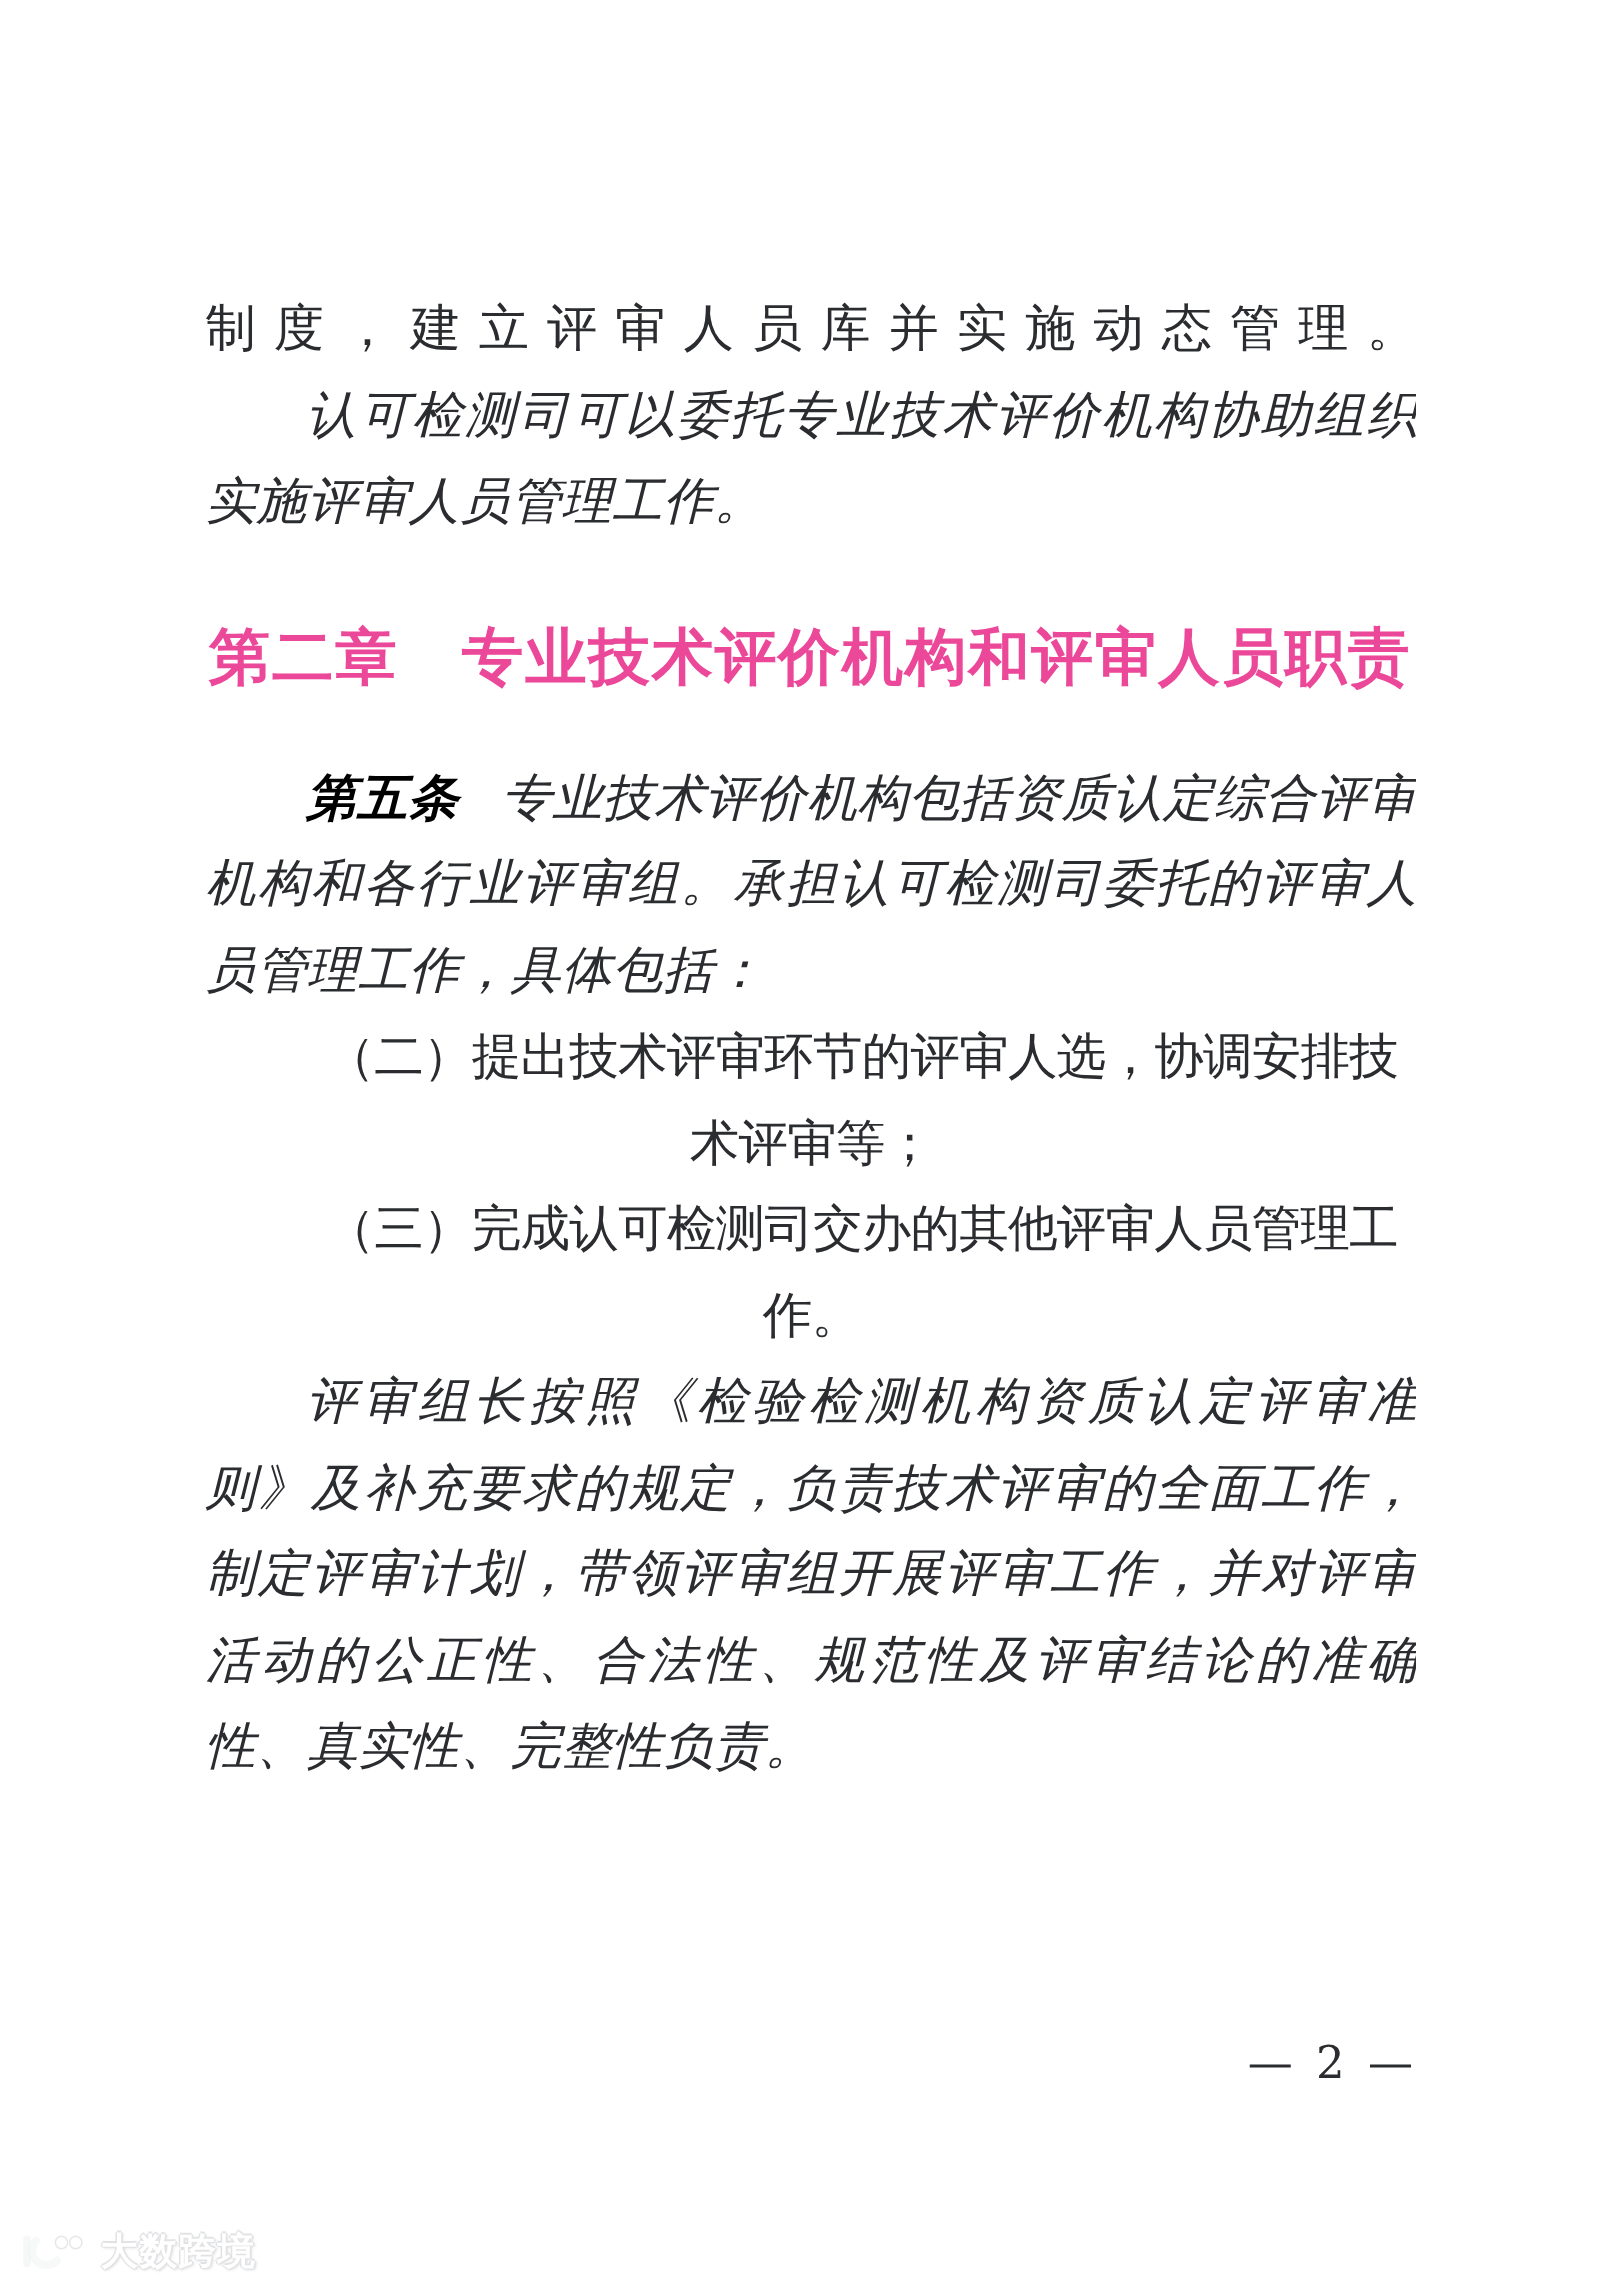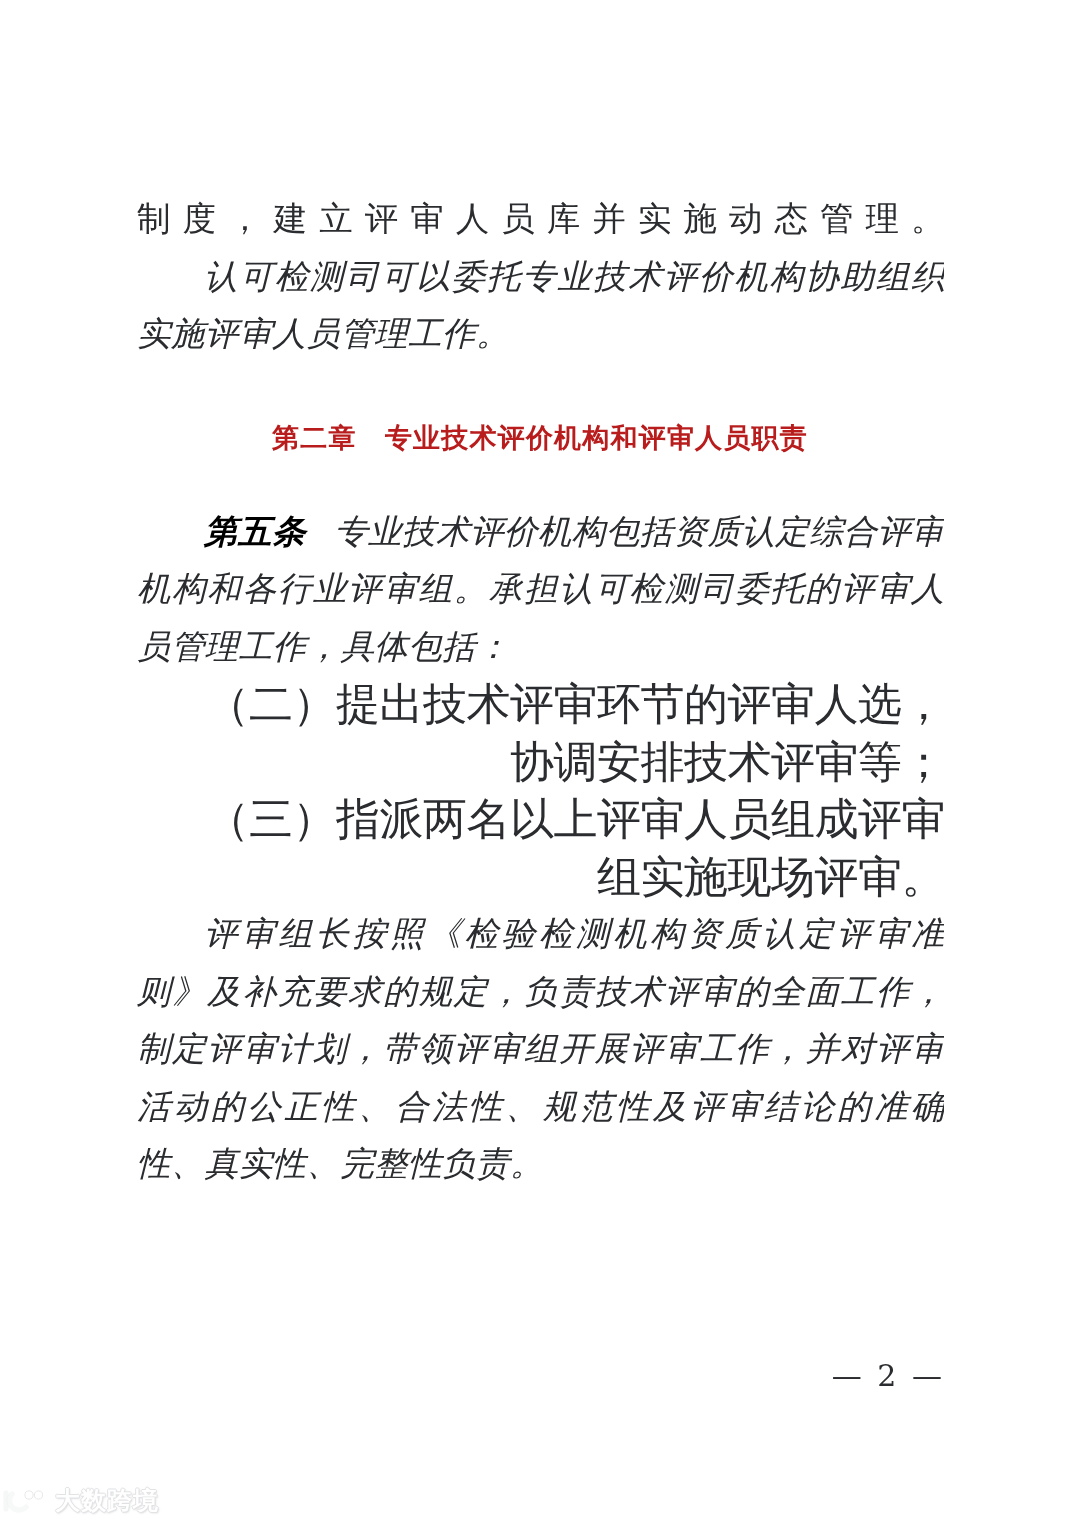--- a/index.html
+++ b/index.html
@@ -37,67 +37,67 @@
     -webkit-font-smoothing: antialiased;
   }
   .para.indent2 { text-indent: 67px; }
   .para.noindent { text-indent: 0; }
   
   .para.justify-all { text-align-last: justify; }
   .para.last-loose { text-align-last: left; font-style: italic; }
 
   
   .para.condensed {
-    font-size: 44px;
+    font-size: 33px;
     letter-spacing: -0.5px;
-    text-align: right;
+    text-align: center;
   }
 
   
   .artno {
     font-family: "DejaVu Sans", "Liberation Sans", sans-serif;
     font-weight: 700;
     letter-spacing: 0.5px;
     color: #000000;
   }
 
   
   #chapter-heading {
     position: absolute;
     left: 0;
     top: 413px;
     width: 1080px;
     text-align: center;
     font-family: "DejaVu Sans", "Liberation Sans", sans-serif;
     font-weight: 700;
-    font-size: 27px;
+    font-size: 41px;
     line-height: 50px;
     letter-spacing: 1.2px;
-    color: #b91c1c;
+    color: #ec4899;
     white-space: pre;
   }
 
   
   #page-number {
     position: absolute;
     left: 0;
     top: 1358px;
     width: 945px;
     text-align: right;
     font-family: "DejaVu Serif", "Liberation Serif", serif;
     font-size: 30px;
     letter-spacing: 3px;
     color: #2a2c2f;
     white-space: pre;
   }
 
   
   #watermark {
     position: absolute;
-    left: 0;
+    left: 12px;
     top: 1484px;
     display: flex;
     align-items: center;
     gap: 9px;
     opacity: 0.97;
   }
   #watermark .wm-mark {
     width: 46px;
     height: 26px;
     position: relative;
@@ -131,21 +131,21 @@
 
     <p class="para indent2 last-loose">认可检测司可以委托专业技术评价机构协助组织实施评审人员管理工作。</p>
 
     <div style="height:140px"></div>
 
     <p class="para indent2 last-loose"><span class="artno">第五条</span><span style="display:inline-block;width:28px"></span><span>专业技术评价机构包括资质认定综合评审机构和各行业评审组。承担认可检测司委托的评审人员管理工作，具体包括：</span></p>
 
 
     <p class="para indent2 condensed">（二）提出技术评审环节的评审人选，协调安排技术评审等；</p>
 
-    <p class="para indent2 condensed">（三）指派两名以上评审人员组成评审组实施现场评审。</p>
+    <p class="para indent2 condensed">（三）完成认可检测司交办的其他评审人员管理工作。</p>
 
 
     <p class="para indent2 last-loose">评审组长按照《检验检测机构资质认定评审准则》及补充要求的规定，负责技术评审的全面工作，制定评审计划，带领评审组开展评审工作，并对评审活动的公正性、合法性、规范性及评审结论的准确性、真实性、完整性负责。</p>
 
   </div>
 
   <div id="chapter-heading">第二章　专业技术评价机构和评审人员职责</div>
 
   <div id="page-number">— 2 —</div>
 

